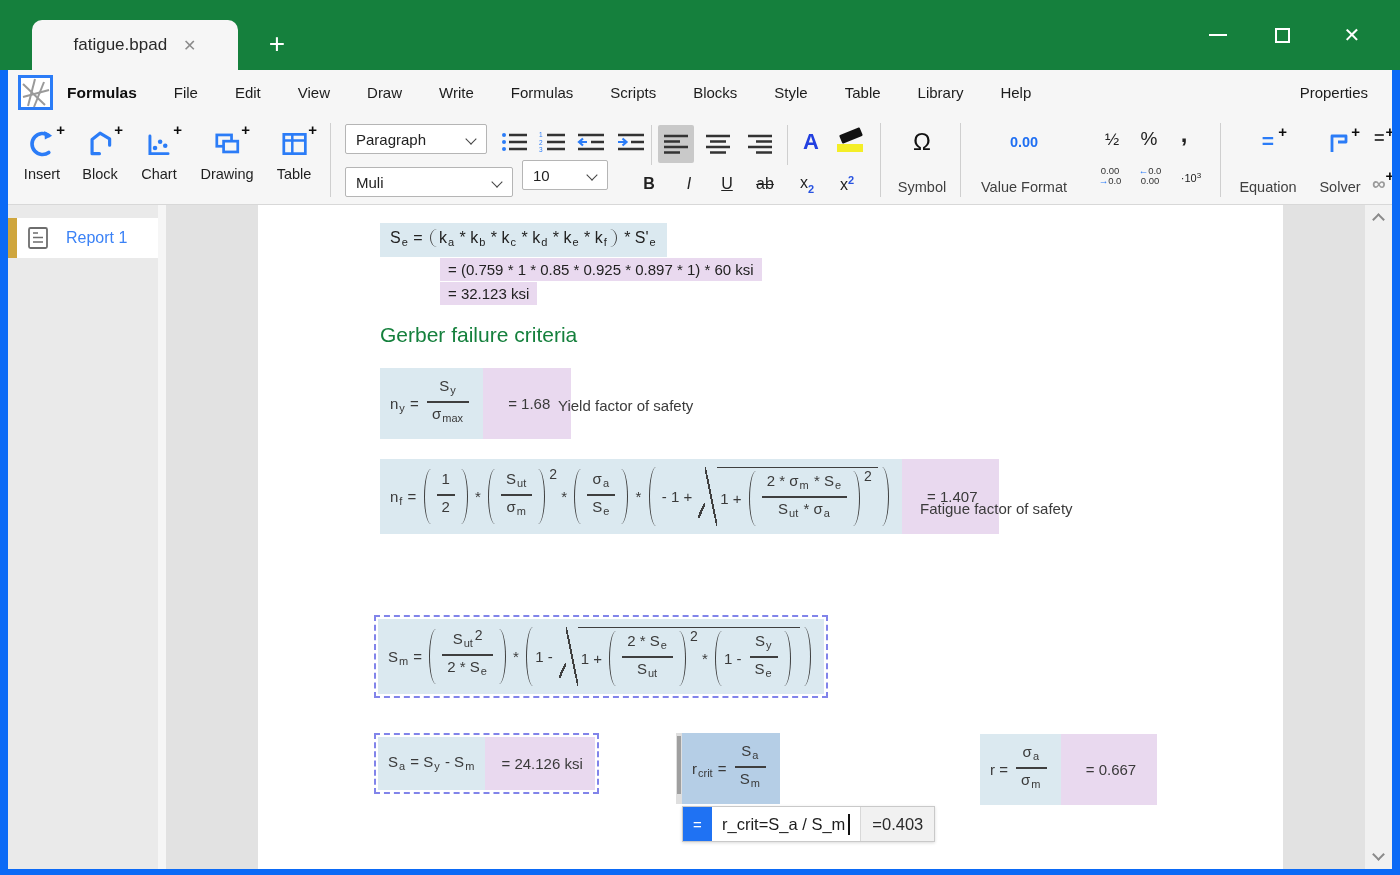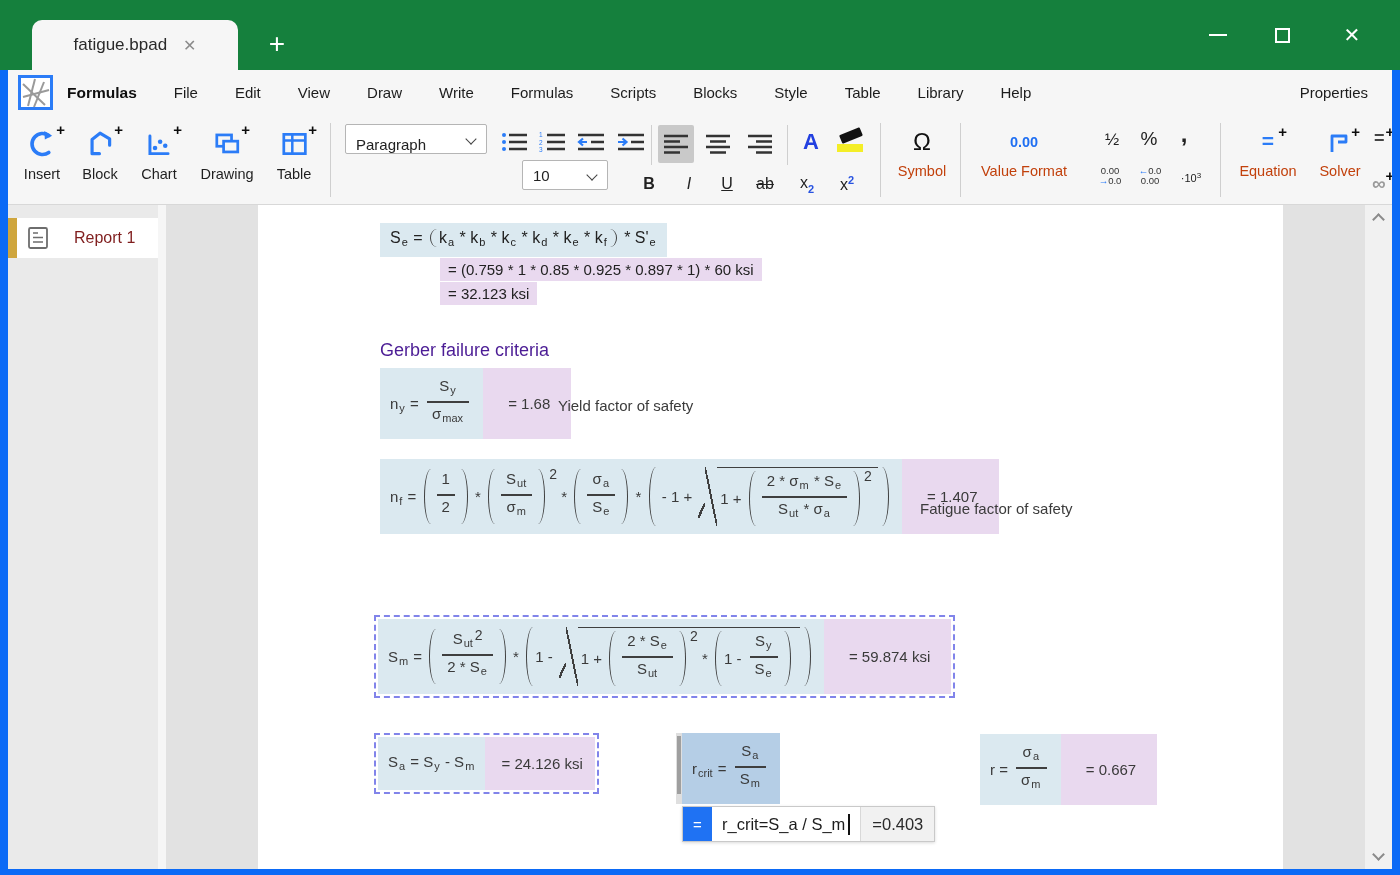--- a/index.html
+++ b/index.html
@@ -45,42 +45,42 @@
   .alignbtn { position:absolute; width:36px; height:38px; display:flex; align-items:center; justify-content:center; border-radius:2px; }
   .alignbtn.active { background:#c9c9c9; }
   .fmtbtn { position:absolute; top:56px; width:34px; height:26px; display:flex; align-items:center; justify-content:center;
             font-size:16px; color:#222; }
   .fontcolor { font-size:22px; font-weight:bold; color:#2240e0; }
   .hl-wrap { position:relative; width:30px; height:24px; }
   .hl-yellow { position:absolute; left:1px; bottom:2px; width:26px; height:8px; background:#f4ee27; }
   .hl-pen { position:absolute; left:4px; top:1px; width:22px; height:9px; background:#111; transform:rotate(-22deg); border-radius:1px; }
   .tgroup { position:absolute; text-align:center; }
   .tg-top { height:38px; display:flex; align-items:center; justify-content:center; }
-  .tg-label { margin-top:2px; font-size:14.5px; color:#c2410c; }
+  .tg-label { margin-top:18px; font-size:14.5px; color:#404040; }
   .omega { font-size:24px; color:#111; }
   .vf-sample { font-size:14.5px; font-weight:bold; color:#1f6ff2; }
   .numbtn { position:absolute; display:flex; align-items:center; justify-content:center; color:#222; }
   .twoline { flex-direction:column; font-size:9.5px; line-height:10px; color:#333; letter-spacing:0; }
   .blue { color:#2b7cf7; }
   .eqicon { font-size:21px; font-weight:bold; color:#2b7cf7; }
   .cut-ic { position:absolute; font-weight:bold; color:#222; }
   
   .sidebar { position:absolute; left:8px; top:205px; width:150px; bottom:6px; background:#eaeaea; }
   .side-gap { position:absolute; left:158px; top:205px; width:8px; bottom:6px; background:#f6f6f6; }
   .side-item { position:absolute; left:0; top:13px; width:150px; height:40px; background:#fff; display:flex; align-items:center; }
   .gold { width:9px; align-self:stretch; background:#cfa63e; }
-  .side-label { margin-left:25px; font-size:16px; color:#7f1d1d; }
+  .side-label { margin-left:17px; font-size:16px; color:#3b82f6; }
   .viewport { position:absolute; left:166px; top:205px; right:8px; bottom:6px; background:#e2e2e2; overflow:hidden; }
   .vscroll { position:absolute; right:0; top:0; width:27px; bottom:0; background:#f1f1f1; }
   .chev { position:absolute; left:9px; width:9px; height:9px; border-left:2px solid #8a8a8a; border-top:2px solid #8a8a8a; }
   .chev.up { top:10px; transform:rotate(45deg); }
   .chev.down { bottom:10px; transform:rotate(-135deg); }
   .page { position:absolute; left:92px; top:0; bottom:0; width:1025px; background:#fff; }
   
-  .dhead { position:absolute; font-size:18px; color:#4c1d95;margin-top:17px; }
+  .dhead { position:absolute; font-size:21px; color:#15803d; }
   .dcap  { position:absolute; font-size:15px; color:#3b3b3b; }
   
   .fblock { position:absolute; display:inline-flex; align-items:stretch; font-size:15px; color:#3a3a3a; }
   .fexpr { background:#dbe9f0; display:inline-flex; align-items:center; padding:8px 10px; line-height:1.15; }
   .fres  { background:#e9d9ef; display:inline-flex; align-items:center; padding:8px 21px; white-space:pre; }
   .fexpr.selblue { background:#b5cee6; }
   .fres.selblue2 { background:#b0c3e5; }
   .fsel { position:absolute; border:2px dashed #8184ea; padding:2px; display:inline-flex; align-items:stretch; }
   .fsel .fblock { position:static; }
   .handle { width:6px; background:#dfdfdf; position:relative; }
@@ -201,22 +201,26 @@
     <span class="tb-ic"><svg viewBox="0 0 30 30" width="34" height="34">
       <rect x="6" y="6.5" width="19" height="17" fill="none" stroke="#2b7cf7" stroke-width="2.4"></rect>
       <path d="M6 12 L25 12 M13.5 6.5 L13.5 23.5" stroke="#2b7cf7" stroke-width="2.2"></path>
         </svg>
       <span class="plus">+</span></span>
     <span class="tool-label">Table</span>
   </div>
 
   <div class="vdiv" style="left:322px;top:8px;height:74px;"></div>
 
-  <div class="dd" style="left:337px;top:9px;width:142px;height:30px;align-items:flex-end;">
+  <div class="dd" style="left:337px;top:9px;width:142px;height:30px;">
     <span>Paragraph</span>
+    <span class="ddch"></span>
+  </div>
+  <div class="dd" style="left:337px;top:52px;width:168px;height:30px;">
+    <span>Muli</span>
     <span class="ddch"></span>
   </div>
   <div class="dd" style="left:514px;top:45px;width:86px;height:30px;">
     <span>10</span>
     <span class="ddch"></span>
   </div>
 
   <div class="sicon" style="left:490px;top:12px;">
     <svg viewBox="0 0 30 24" width="30" height="24">
       <circle cx="4" cy="5" r="2" fill="#2b7cf7"></circle>
@@ -682,21 +686,20 @@
                         </span>
                       </span>
                       <span class="pr"></span>
                     </span>
                   </span>
                 </span>
               </span>
               <span class="pr"></span>
             </span>
           </div>
-        <div class="fres"> = 59.874 ksi</div>
       </div>
     </div>
 
     <div class="fsel" style="left:116px;top:528px;">
       <div class="fblock">
         <div class="fexpr" style="padding:16px 10px 20px;">
             <span class="msb">
               <span class="mbase">S</span>
               <span class="msub">a</span>
             </span>

